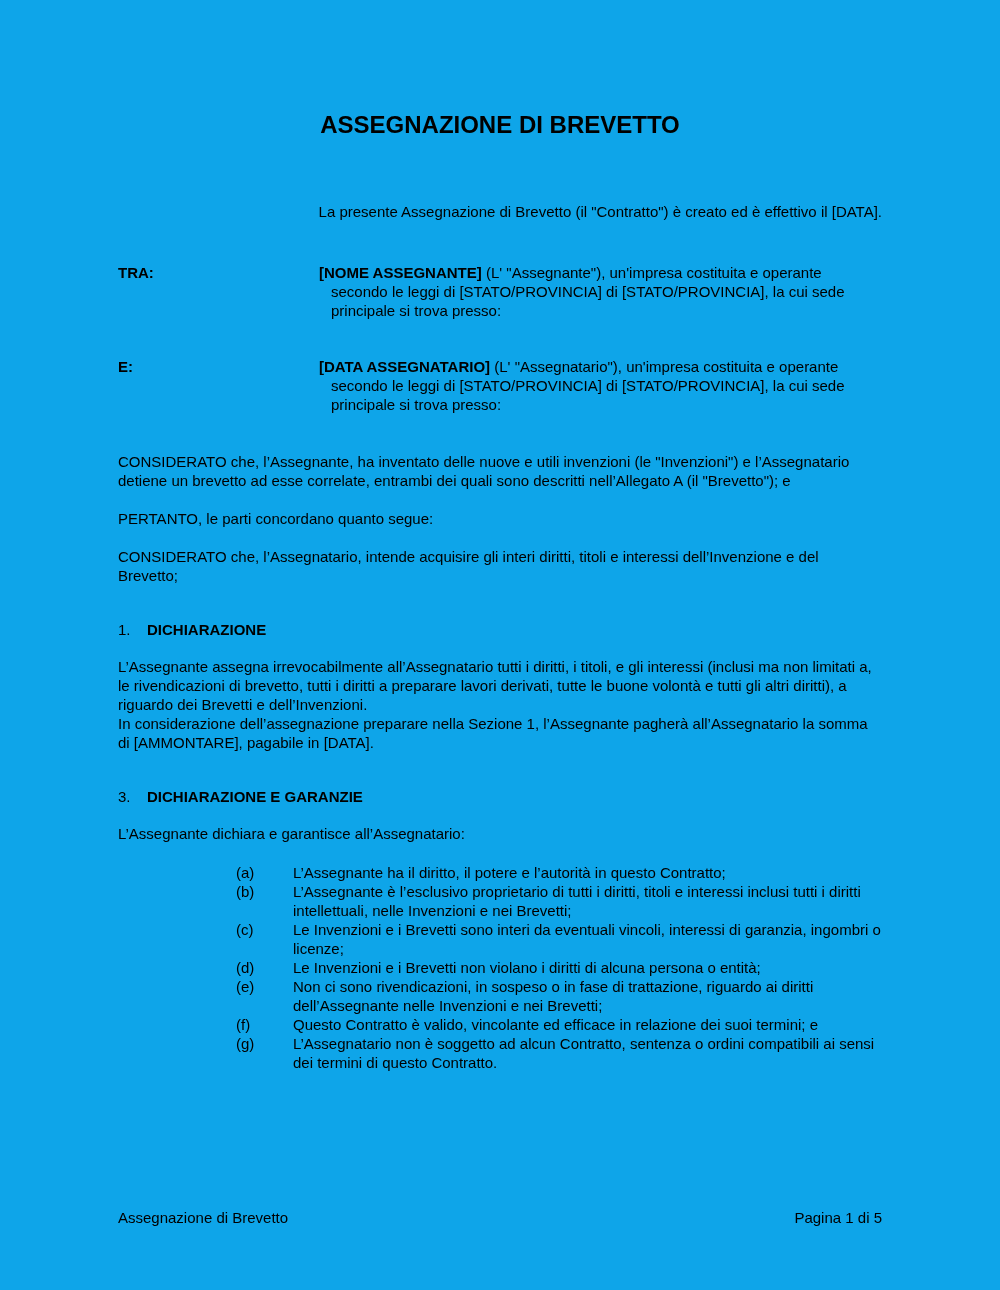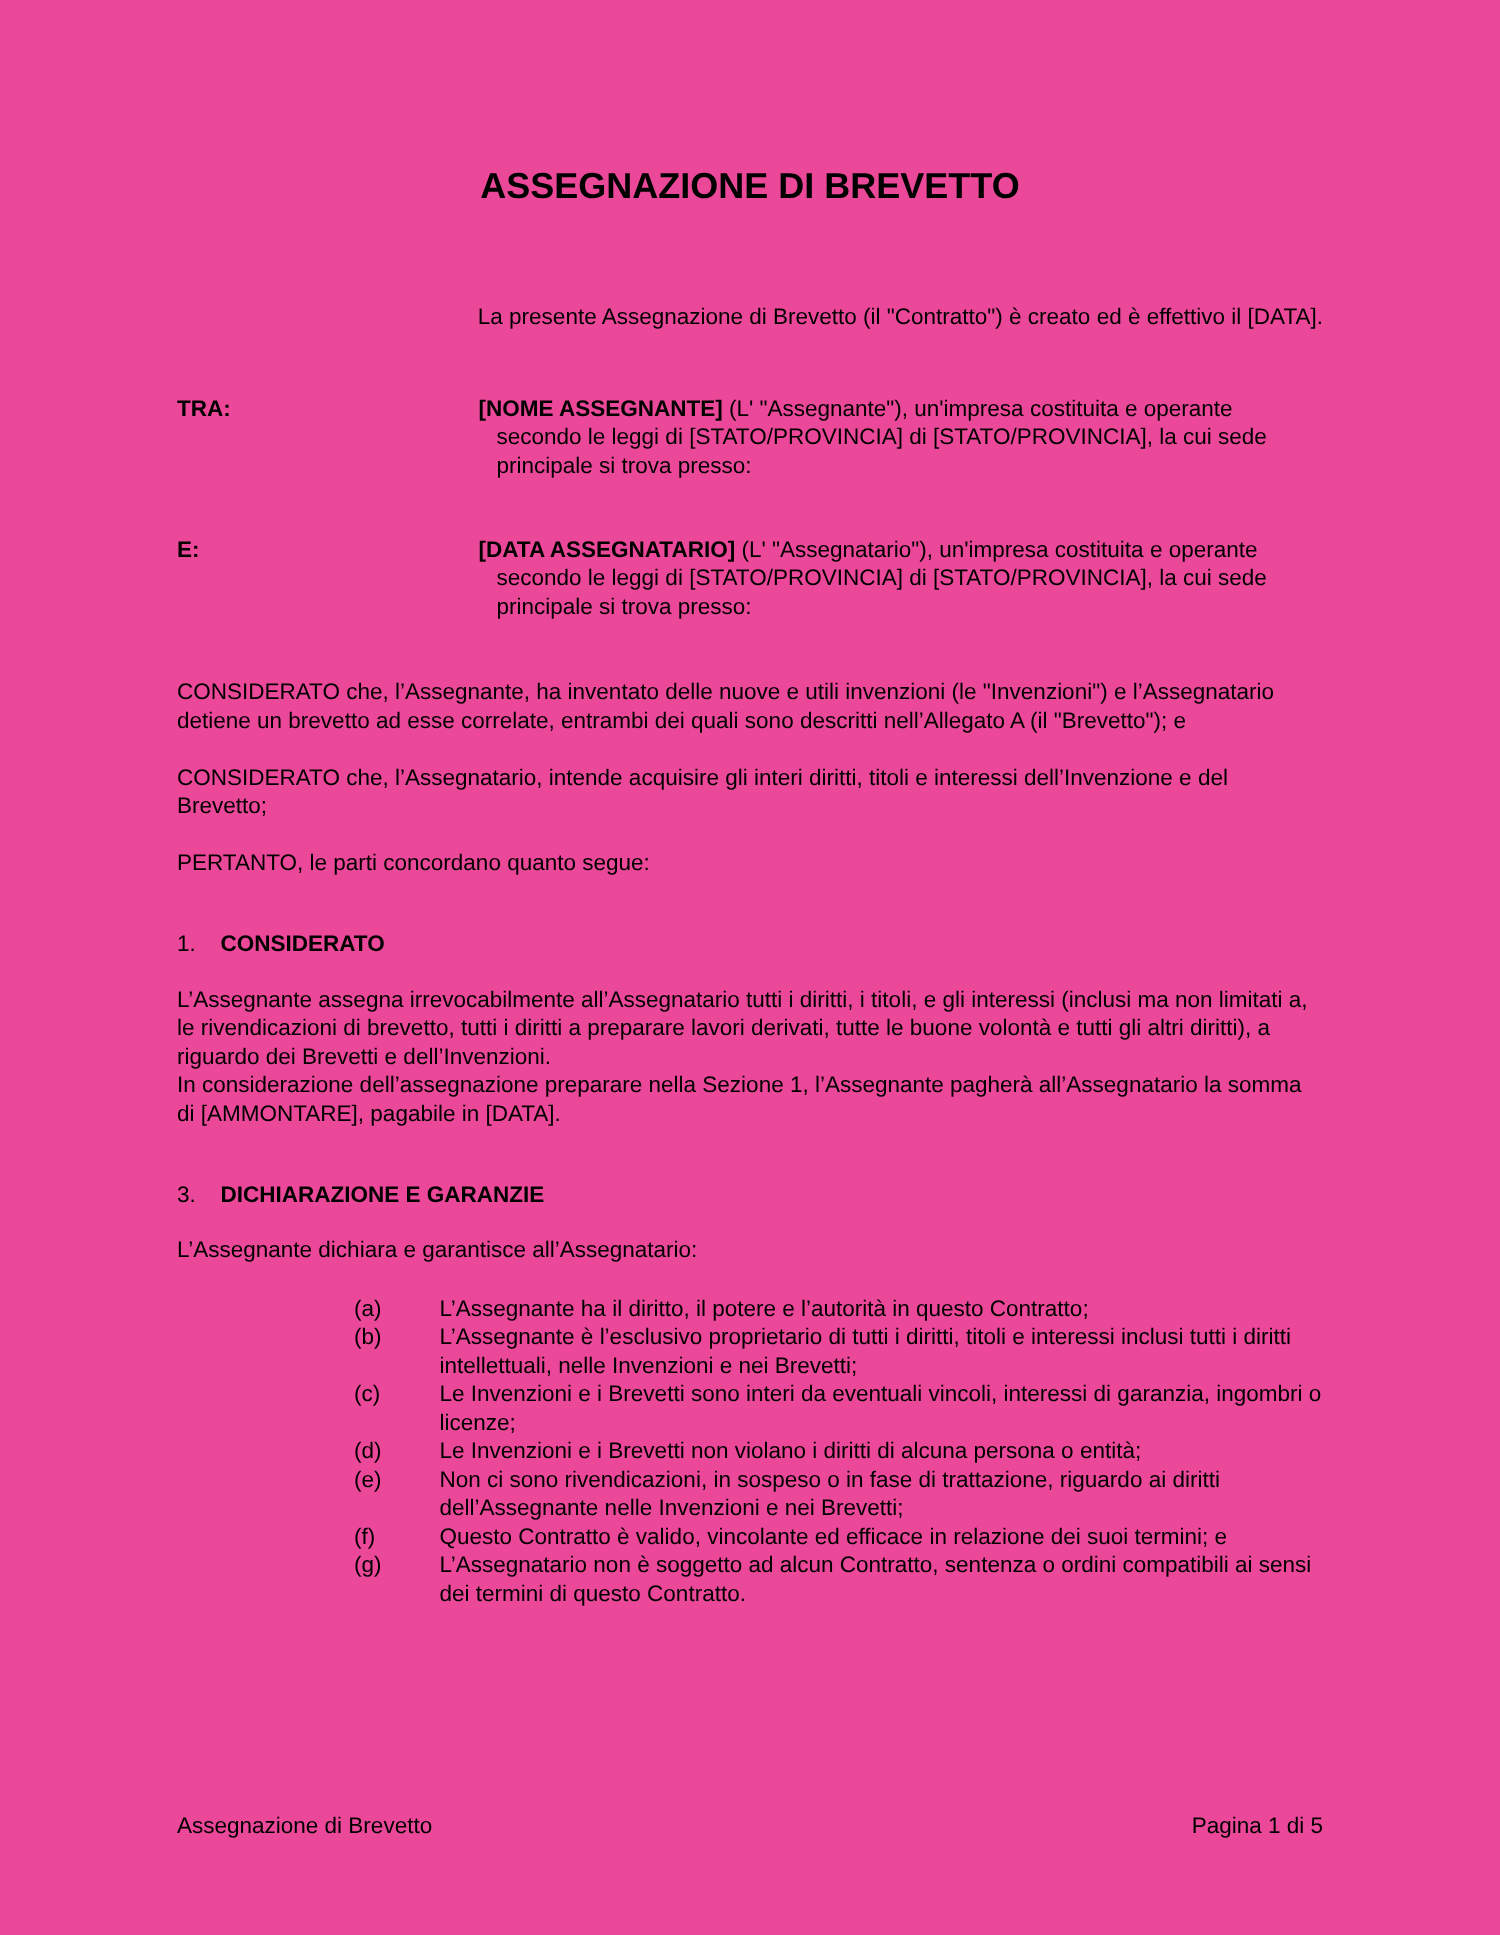--- a/index.html
+++ b/index.html
@@ -5,21 +5,21 @@
   html, body {
     margin: 0;
     padding: 0;
     background: #ffffff;
   }
   .page {
     position: relative;
     width: 1000px;
     height: 1290px;
     margin: 0 auto;
-    background: #ec4899;
+    background: #0ea5e9;
     box-sizing: border-box;
     padding: 110px 118px 0 118px;
     font-family: "Liberation Sans", sans-serif;
     font-size: 15px;
     line-height: 19px;
     color: #000000;
   }
   .doc-title {
     font-size: 24px;
     line-height: 30px;
@@ -101,24 +101,24 @@
     <div class="party-label">TRA:</div>
     <div class="party-text"><span class="party-name">[NOME ASSEGNANTE]</span><span> (L' "Assegnante"), un'impresa costituita e operante secondo le leggi di [STATO/PROVINCIA] di [STATO/PROVINCIA], la cui sede principale si trova presso:</span></div>
   </div>
 
   <div class="party-row second">
     <div class="party-label">E:</div>
     <div class="party-text"><span class="party-name">[DATA ASSEGNATARIO]</span><span> (L' "Assegnatario"), un'impresa costituita e operante secondo le leggi di [STATO/PROVINCIA] di [STATO/PROVINCIA], la cui sede principale si trova presso:</span></div>
   </div>
 
   <p class="recital">CONSIDERATO che, l’Assegnante, ha inventato delle nuove e utili invenzioni (le "Invenzioni") e l’Assegnatario detiene un brevetto ad esse correlate, entrambi dei quali sono descritti nell’Allegato A (il "Brevetto"); e</p>
+  <p class="recital">PERTANTO, le parti concordano quanto segue:</p>
   <p class="recital">CONSIDERATO che, l’Assegnatario, intende acquisire gli interi diritti, titoli e interessi dell’Invenzione e del Brevetto;</p>
-  <p class="recital">PERTANTO, le parti concordano quanto segue:</p>
 
-  <div class="section-heading"><span class="sec-num">1.</span><span>CONSIDERATO</span></div>
+  <div class="section-heading"><span class="sec-num">1.</span><span>DICHIARAZIONE</span></div>
   <p class="section-body">L’Assegnante assegna irrevocabilmente all’Assegnatario tutti i diritti, i titoli, e gli interessi (inclusi ma non limitati a, le rivendicazioni di brevetto, tutti i diritti a preparare lavori derivati, tutte le buone volontà e tutti gli altri diritti), a riguardo dei Brevetti e dell’Invenzioni.</p>
 
   <p class="section-body">In considerazione dell’assegnazione preparare nella Sezione 1, l’Assegnante pagherà all’Assegnatario la somma di [AMMONTARE], pagabile in [DATA].</p>
 
   <div class="section-heading"><span class="sec-num">3.</span><span>DICHIARAZIONE E GARANZIE</span></div>
   <p class="section-body">L’Assegnante dichiara e garantisce all’Assegnatario:</p>
 
   <div class="wlist">
     <div class="witem">
       <div class="wmark">(a)</div>

